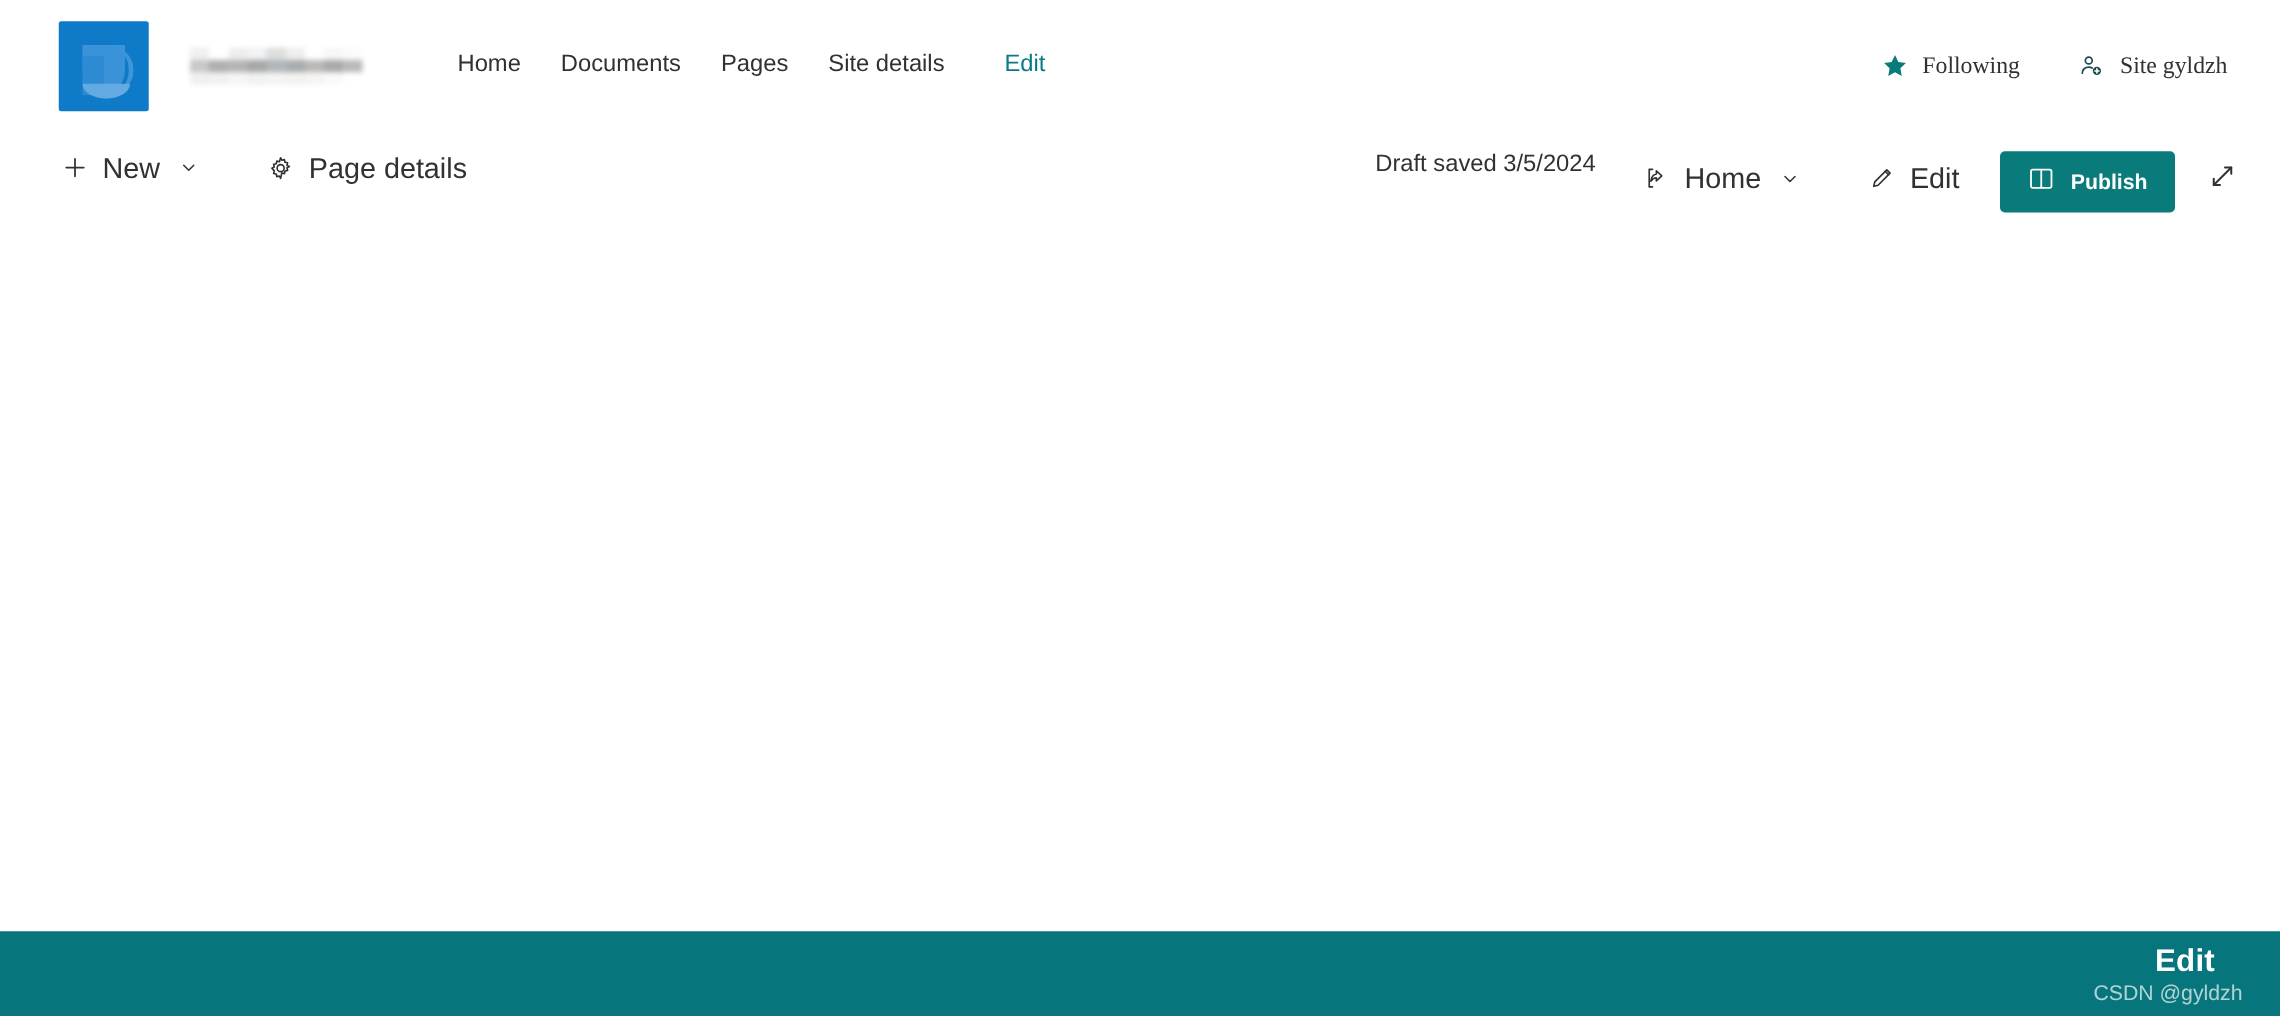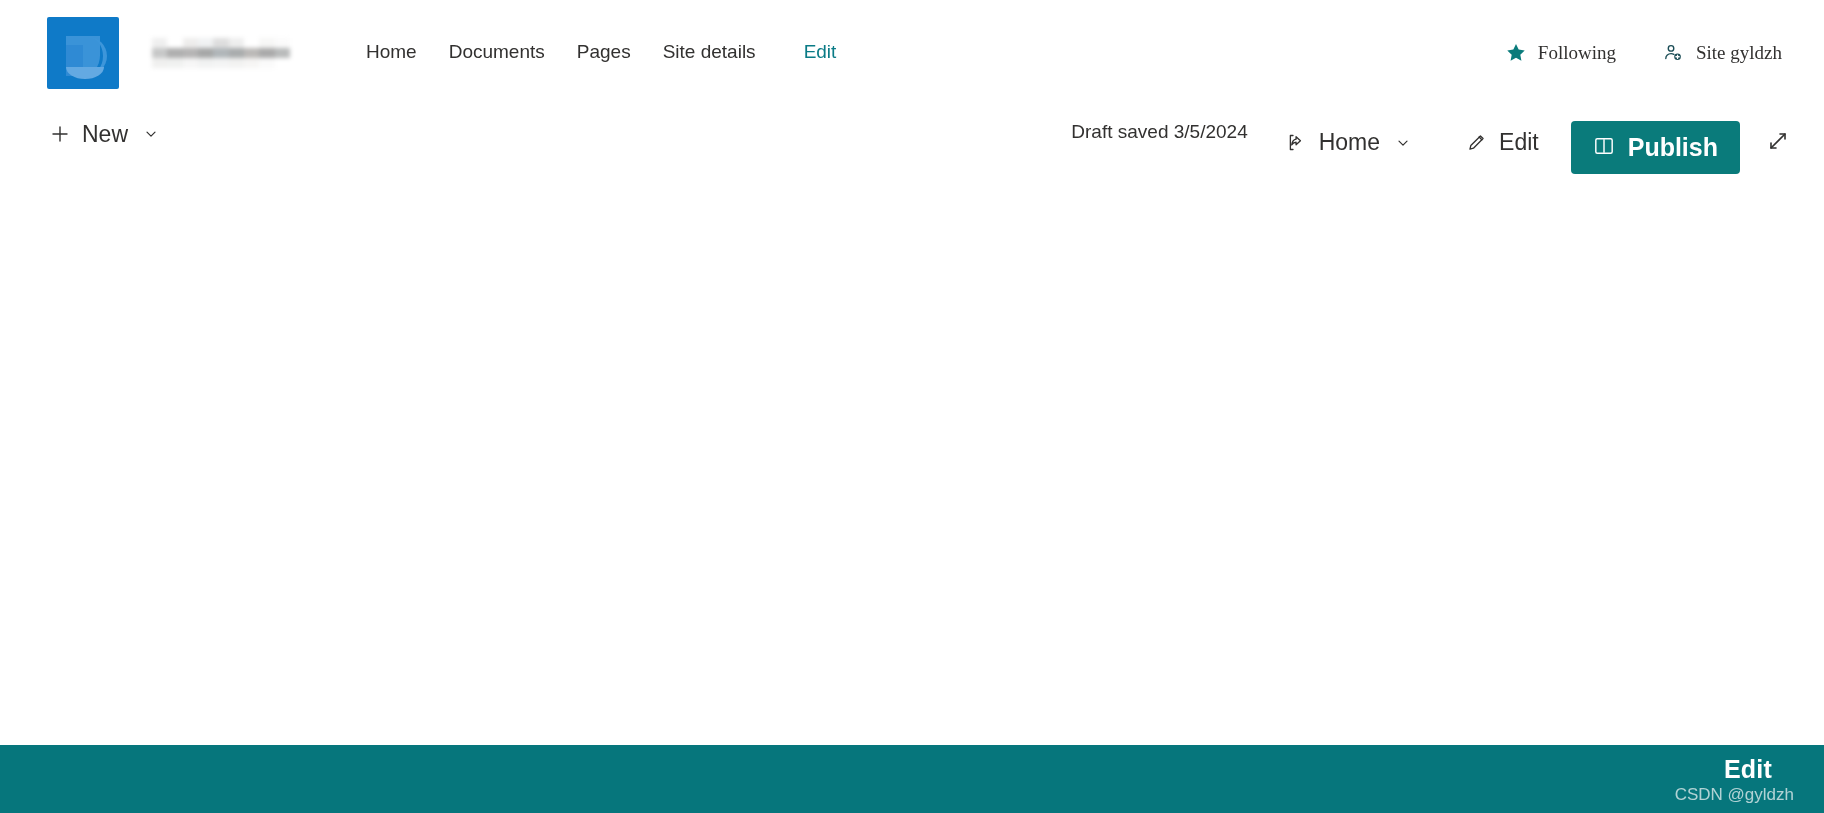--- a/index.html
+++ b/index.html
@@ -173,21 +173,21 @@
   }
   .publish-btn {
     display: flex;
     align-items: center;
     gap: 13px;
     background: #0a7b7b;
     color: #ffffff;
     border: none;
     border-radius: 4px;
     font-family: "Liberation Sans", sans-serif;
-    font-size: 25px;
+    font-size: 17px;
     font-weight: bold;
     padding: 12px 22px;
     cursor: pointer;
     white-space: nowrap;
     margin-left: 22px;
   }
   .expand-btn {
     background: none;
     border: none;
     cursor: pointer;
@@ -318,20 +318,29 @@
       <span>New</span>
       <span class="chev">
         <svg width="14" height="14" viewBox="0 0 14 14" fill="none" stroke="#323130" stroke-width="1.2">
           <path d="M3 5.2l4 4 4-4" stroke-linecap="round" stroke-linejoin="round"></path>
         </svg>
       </span>
     </button>
 
     <span class="cmd-gap"></span>
 
+    <button class="cmd-btn">
+      <span>
+        <svg width="21" height="21" viewBox="0 0 24 24" fill="none" stroke="#323130" stroke-width="1.5">
+          <circle cx="12" cy="12" r="3.2"></circle>
+          <path d="M12 2.6l1.1 2.2 2.4-.6.5 2.4 2.4.5-.6 2.4 2.2 1.1-2.2 1.1.6 2.4-2.4.5-.5 2.4-2.4-.6L12 21.4l-1.1-2.2-2.4.6-.5-2.4-2.4-.5.6-2.4L4 12l2.2-1.1-.6-2.4 2.4-.5.5-2.4 2.4.6z" stroke-linejoin="round"></path>
+        </svg>
+      </span>
+      <span>Page details</span>
+    </button>
 
     <div class="cmd-right">
 
       <span class="draft-status">Draft saved 3/5/2024</span>
 
       <button class="cmd-btn">
         <span>
           <svg width="21" height="21" viewBox="0 0 24 24" fill="none" stroke="#323130" stroke-width="1.5">
             <path d="M8 4H5v16h3" stroke-linecap="round" stroke-linejoin="round"></path>
             <path d="M11.5 8.2c-3 .6-4.6 3-5 6.6 1.6-2.3 3.2-3.1 5-3.1v2.9l5-4.6-5-4.6z" stroke-linejoin="round"></path>

